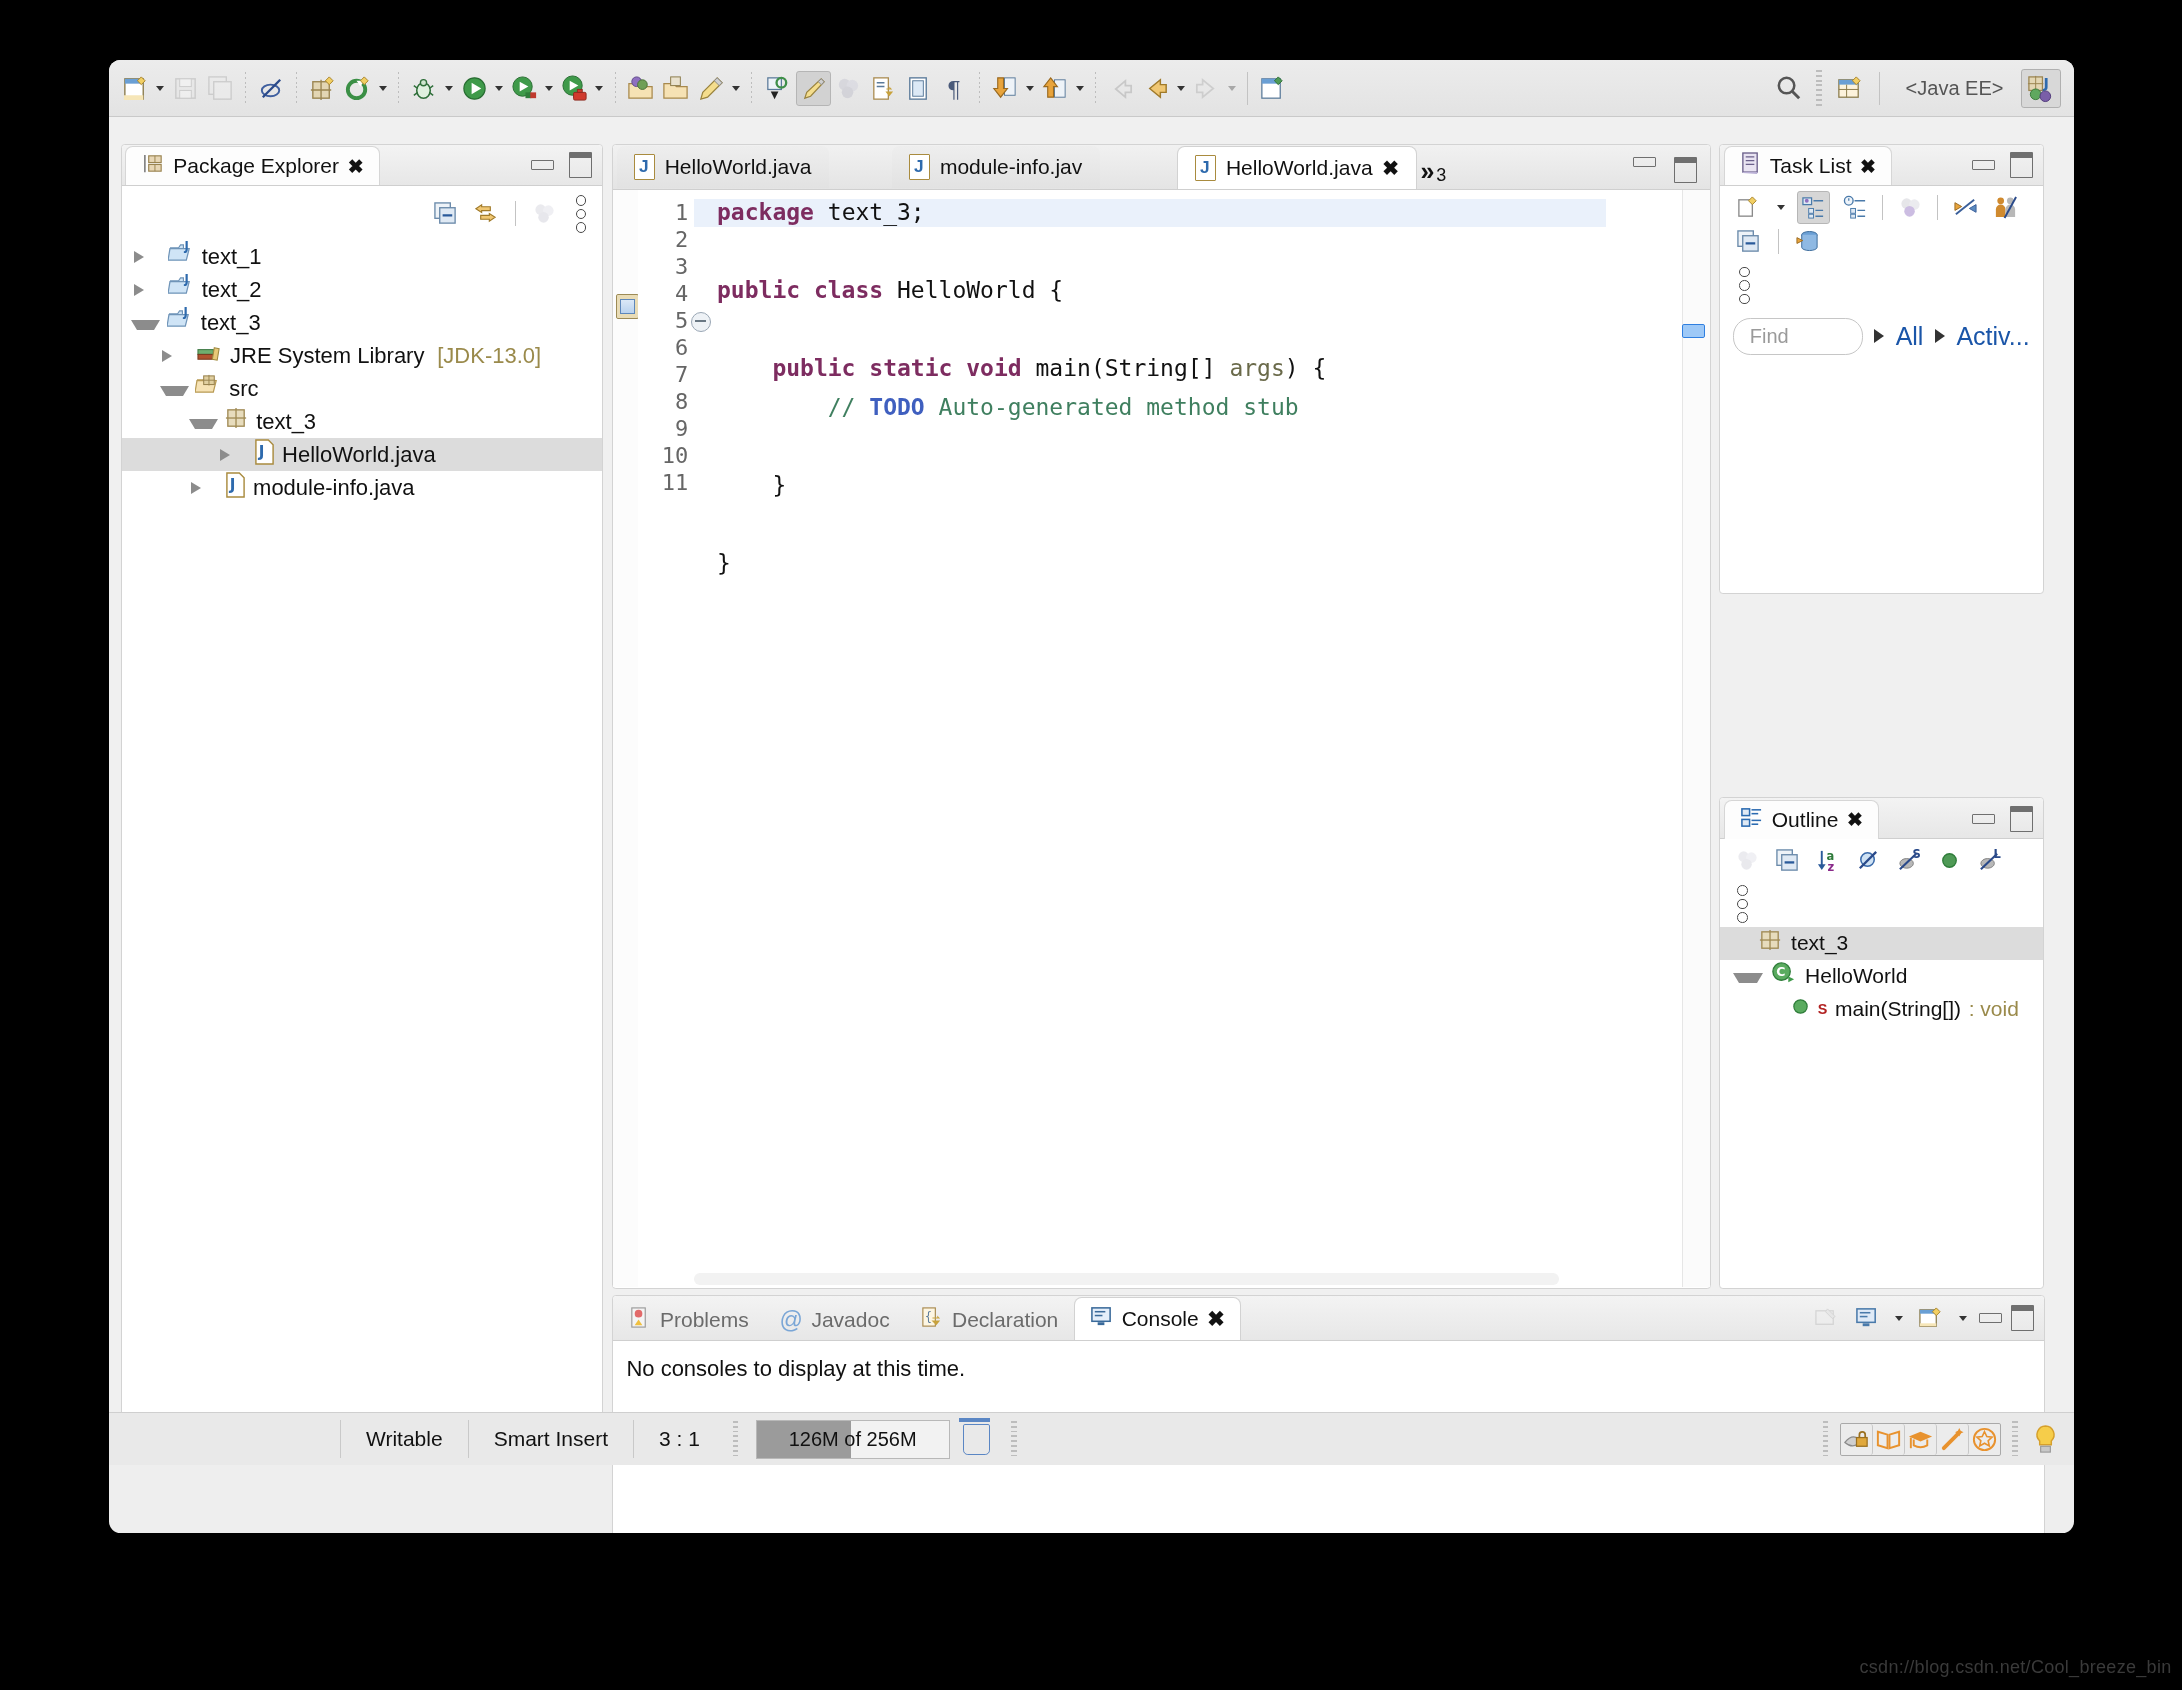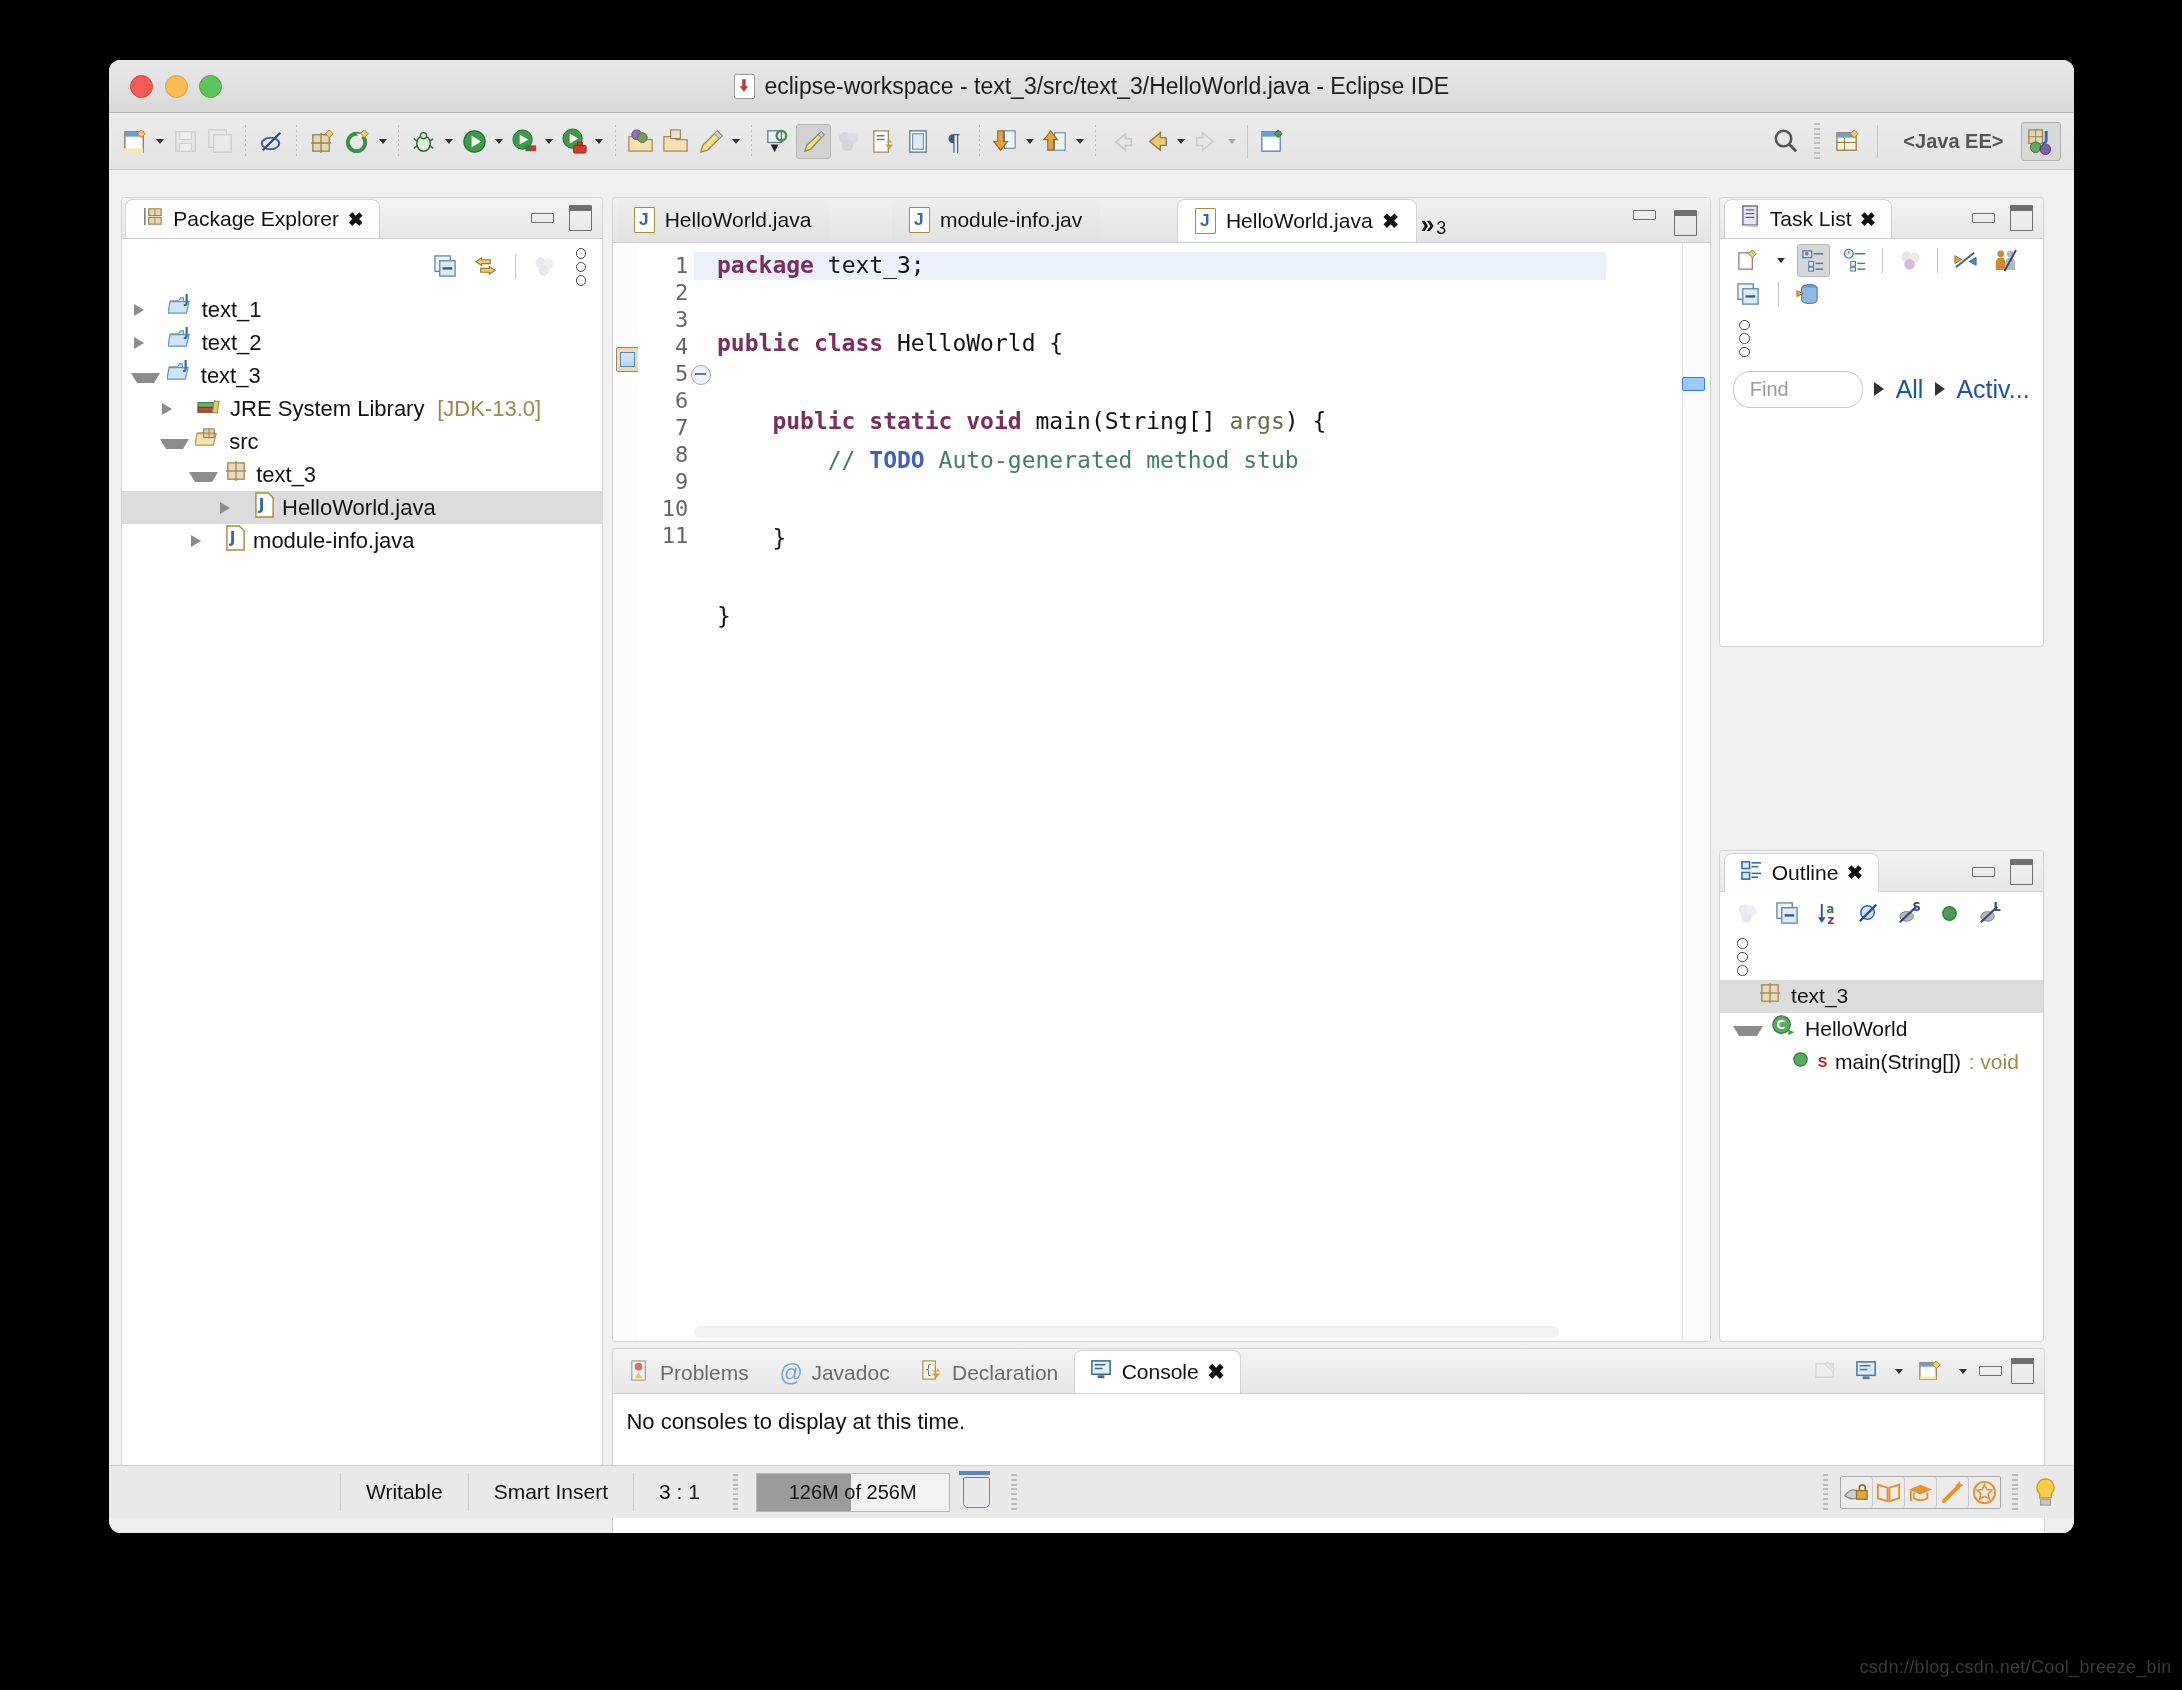--- a/index.html
+++ b/index.html
@@ -32,21 +32,21 @@
   .tb-group{display:flex;align-items:center;gap:1.9px;}
   .tb-sep{width:1px;height:33px;margin:0 8.6px;
           background:repeating-linear-gradient(#bdbdbd 0 1.9px,transparent 1.9px 4.8px);}
   .tb-sep.solid{background:#c3c3c3;}
   .tb-btn{width:33px;height:33px;display:flex;align-items:center;justify-content:center;border-radius:2.9px;}
   .tb-btn.pressed{background:#d2d2d2;border:1px solid #b5b5b5;}
   .tb-arrow{width:13.4px;height:33px;display:flex;align-items:center;justify-content:center;}
   .tb-arrow i{width:0;height:0;border-left:4.8px solid transparent;border-right:4.8px solid transparent;
               border-top:5.8px solid #333;display:block;}
   .tb-right{margin-left:auto;display:flex;align-items:center;gap:3.8px;padding-right:3.8px;}
-  .perspective-label{font-size:20px;color:#555;padding:0 13.4px;font-weight:bold;}
+  .perspective-label{font-size:20px;color:#555;padding:0 13.4px;}
   .persp-btn{width:38px;height:37px;background:#d8d8d8;border:1px solid #b0b0b0;border-radius:2.9px;
              display:flex;align-items:center;justify-content:center;}
 
   
   .workbench{position:relative;height:1295px;background:#f0f0f0;}
 
   
   .part{position:absolute;background:#fff;border:1px solid #d3d3d3;border-radius:3.8px;margin-top:17px;}
   .part-tabs{position:relative;height:40px;background:linear-gradient(#f3f3f3,#e7e7e7);
              border-bottom:1px solid #cfcfcf;border-radius:3.8px 3.8px 0 0;}
@@ -167,31 +167,20 @@
 
   .watermark{position:absolute;right:11.5px;bottom:13.4px;font-size:18px;color:#3a3a3a;letter-spacing:0.3px;}
 </style>
 </head>
 <body>
 
 <div class="screen">
 
   <div class="window">
 
-    <div class="titlebar">
-      <div class="lights">
-        <div class="light l-red"></div>
-        <div class="light l-yellow"></div>
-        <div class="light l-green"></div>
-      </div>
-      <div class="title">
-        <span class="title-ico"></span>
-        <span>eclipse-workspace - text_3/src/text_3/HelloWorld.java - Eclipse IDE</span>
-      </div>
-    </div>
 
     <div class="toolbar">
 
       <div class="tb-group">
         <div class="tb-btn">
           <svg width="29" height="29" viewBox="0 0 30 30">
               <rect x="4" y="5" width="19" height="21" fill="#fff" stroke="#8a7a4a" stroke-width="1.4"></rect>
               <rect x="4" y="5" width="19" height="5" fill="#6a9fd4"></rect>
               <path d="M3 22 L23 22 L23 27 L3 27 Z" fill="#f6e6b8"></path>
               <path d="M21 3 l4 4 -4 4 -4 -4 z" fill="#f2cf63" stroke="#a8842c"></path>

